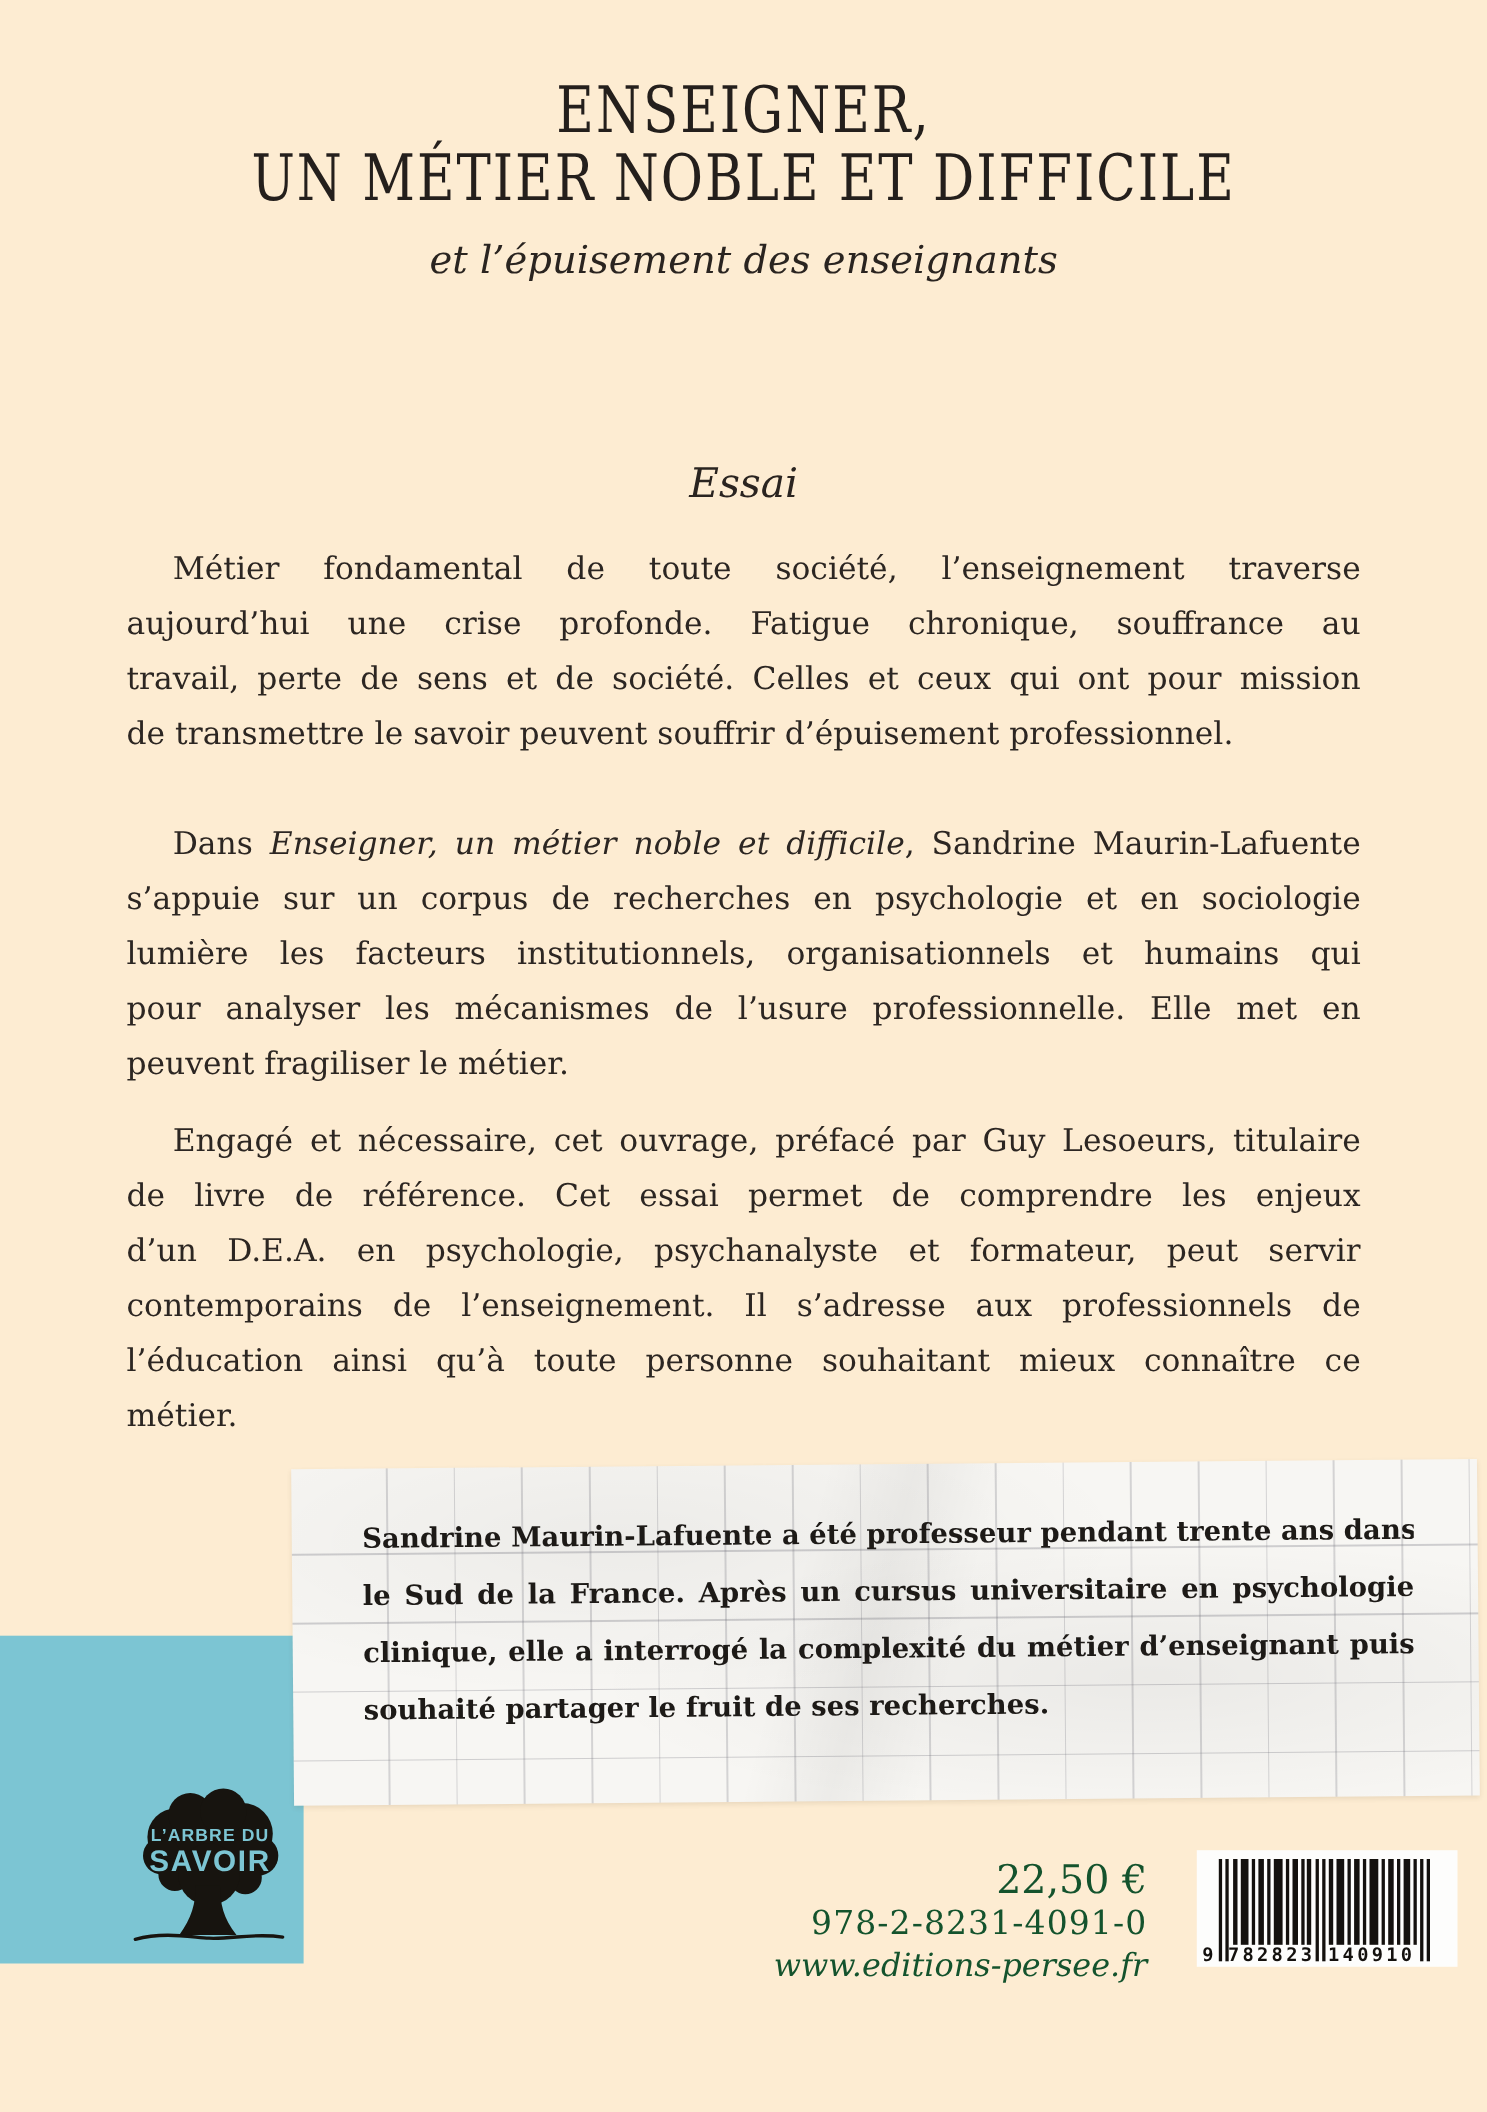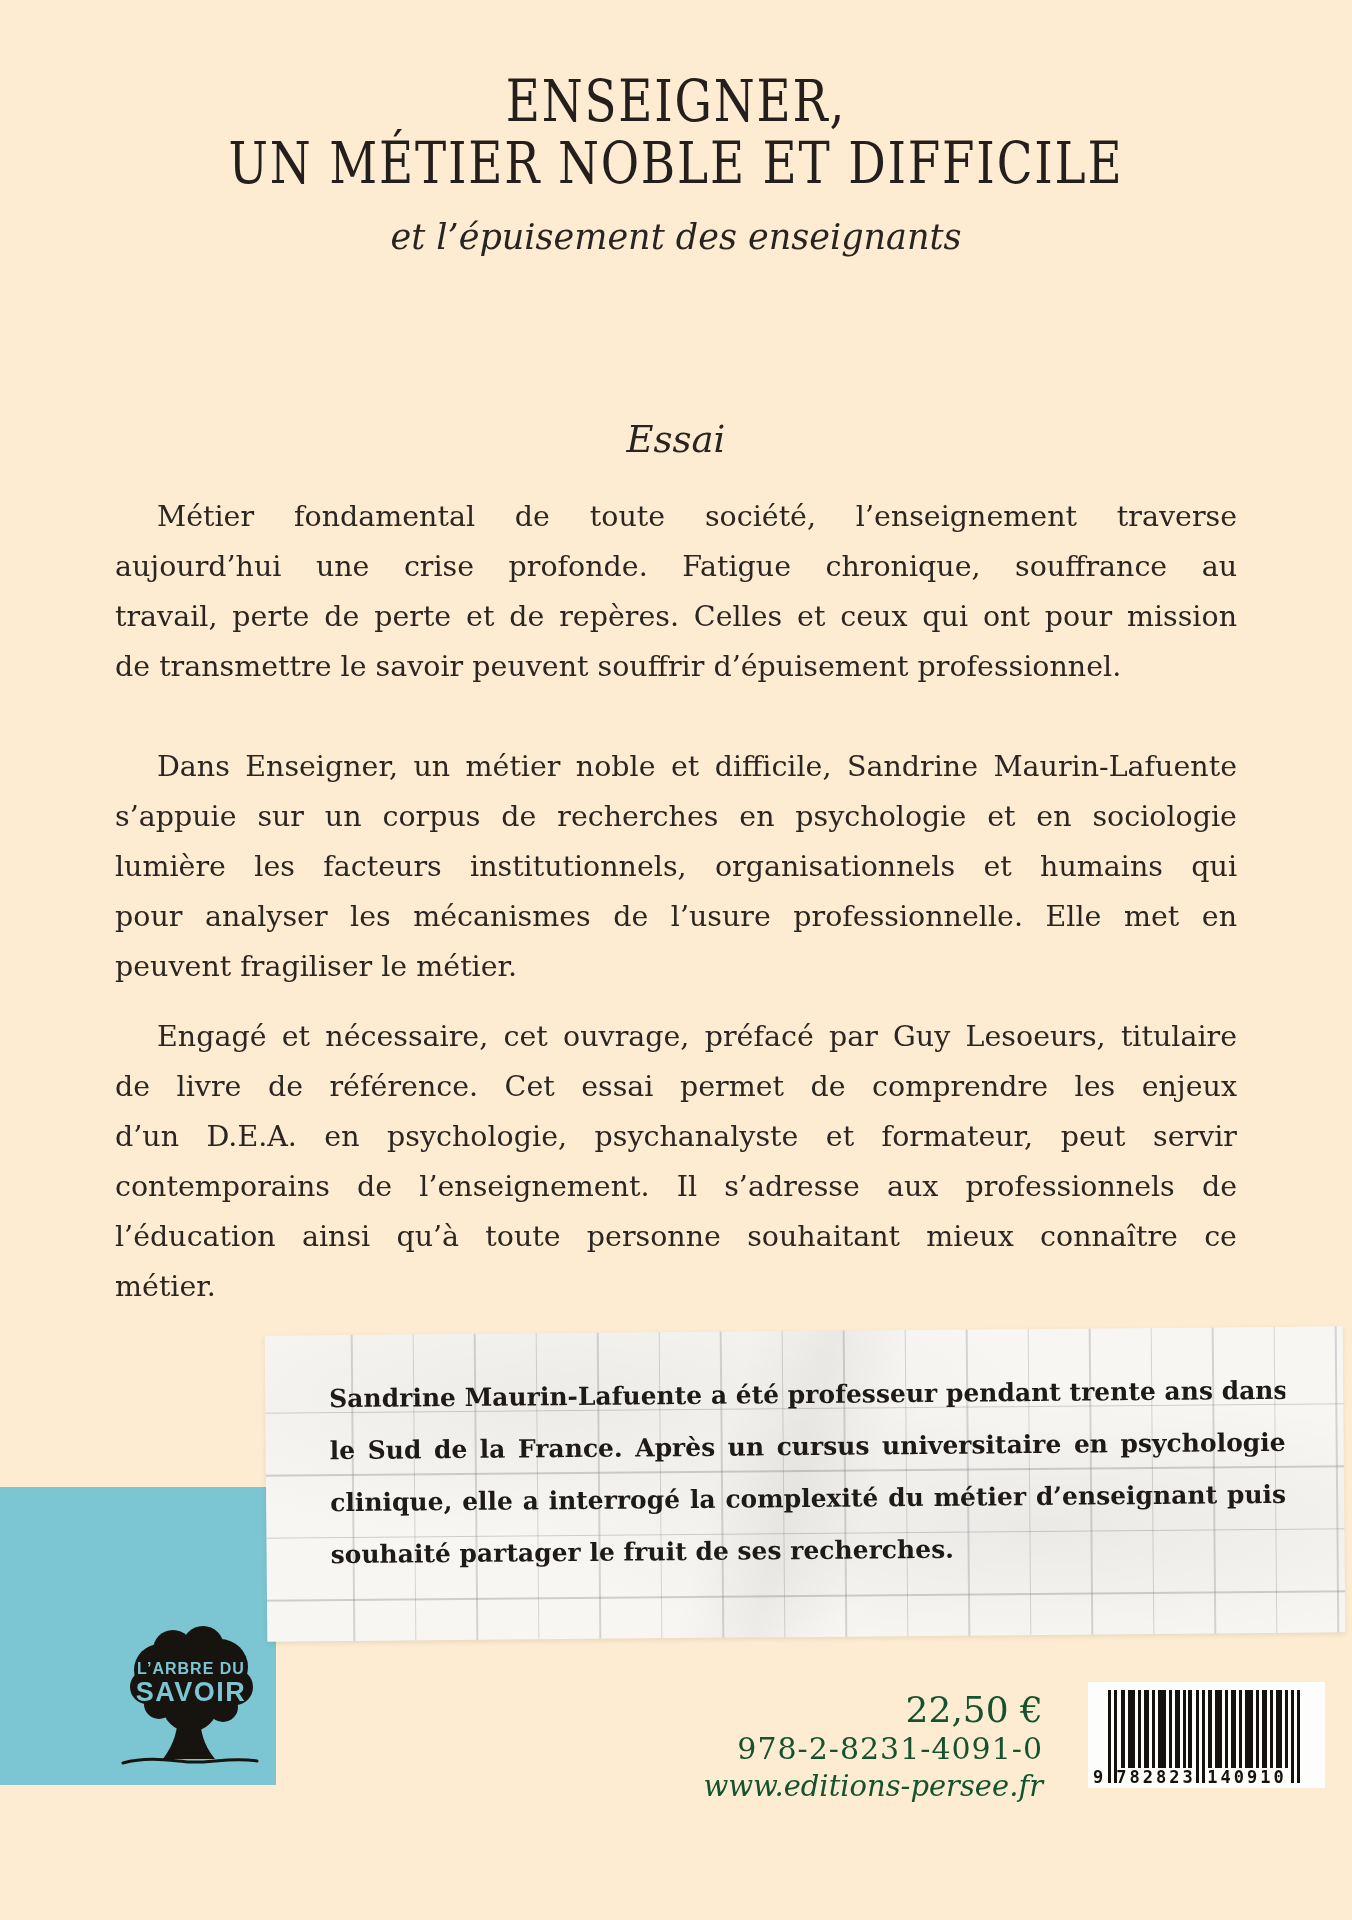--- a/index.html
+++ b/index.html
@@ -29,21 +29,21 @@
   
   .synopsis{position:absolute;top:492px;left:115px;width:1122px;font-size:28.5px;}
   .bline{
     text-align:justify;text-align-last:justify;
     line-height:50px;max-height:50px;overflow:hidden;white-space:nowrap;
   }
   .bline.first{text-indent:42px;}
   .bline.last{text-align-last:left;}
   .para.gap-a{margin-top:50px;}
   .para.gap-b{margin-top:20px;}
-  .it{}
+  .it{font-style:italic;}
   
   .note-card{
     position:absolute;left:266px;top:1331px;width:1078px;height:306px;
     padding:38px 58px 0 64px;
     background-color:var(--paper);
     background-image:
       radial-gradient(ellipse at 28% 22%, rgba(0,0,0,0.045), transparent 42%),
       radial-gradient(ellipse at 72% 64%, rgba(0,0,0,0.05), transparent 46%),
       linear-gradient(105deg, transparent 42%, rgba(0,0,0,0.045) 49%, transparent 56%),
       repeating-linear-gradient(to bottom, transparent 0px, transparent 61px, rgba(120,120,130,0.32) 61px, rgba(120,120,130,0.32) 62.5px),
@@ -93,21 +93,21 @@
   <div class="subtitle">
     <div class="sline">et l’épuisement des enseignants</div>
   </div>
 
   <div class="genre">Essai</div>
 
   <div class="synopsis">
     <div class="para">
       <div class="bline first">Métier fondamental de toute société, l’enseignement traverse</div>
       <div class="bline">aujourd’hui une crise profonde. Fatigue chronique, souffrance au</div>
-      <div class="bline">travail, perte de perte et de repères. Celles et ceux qui ont pour mission</div>
+      <div class="bline">travail, perte de sens et de société. Celles et ceux qui ont pour mission</div>
       <div class="bline last">de transmettre le savoir peuvent souffrir d’épuisement professionnel.</div>
     </div>
     <div class="para gap-a">
       <div class="bline first"><span>Dans </span><span class="it">Enseigner, un métier noble et difficile</span><span>, Sandrine Maurin-Lafuente</span></div>
       <div class="bline">s’appuie sur un corpus de recherches en psychologie et en sociologie</div>
       <div class="bline">lumière les facteurs institutionnels, organisationnels et humains qui</div>
       <div class="bline">pour analyser les mécanismes de l’usure professionnelle. Elle met en</div>
       <div class="bline last">peuvent fragiliser le métier.</div>
     </div>
     <div class="para gap-b">

